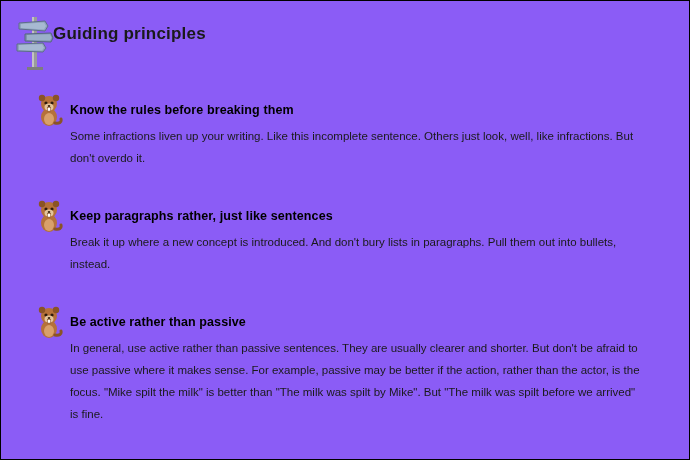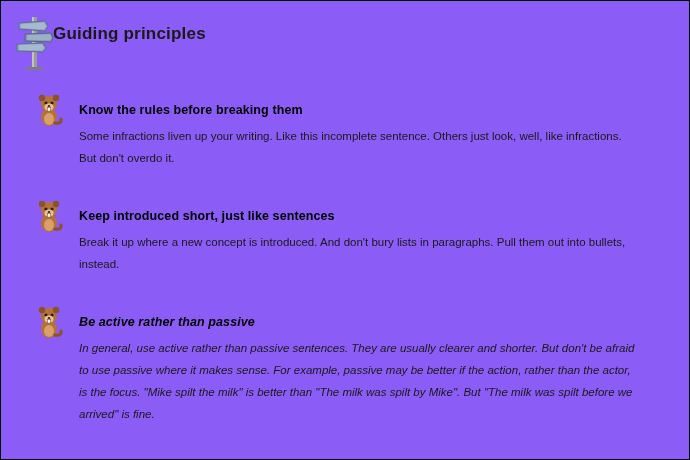--- a/index.html
+++ b/index.html
@@ -41,21 +41,21 @@
   }
   .content {
     position: absolute;
     left: 0;
     top: 78px;
     right: 0;
   }
   .principle {
     position: relative;
     margin-bottom: 22px;
-    padding-left: 40px;
+    padding-left: 31px;
   }
   .beaver-icon {
     position: absolute;
     left: 34px;
     top: 0px;
     width: 28px;
     height: 34px;
   }
   .principle-heading {
     position: relative;
@@ -69,21 +69,21 @@
   .principle-body {
     margin-left: 38px;
     margin-top: 8px;
     margin-right: 48px;
     font-size: 11.5px;
     line-height: 22px;
     color: #1a1a1a;
   }
   .p1 { margin-top: 14px; }
   .p2 { margin-top: 30px; }
-  .p3 { margin-top: 30px; font-style: italic; }
+  .p3 { margin-top: 30px; }
 </style>
 </head>
 <body>
 
 <div class="page">
 
   <div class="header">
     <span class="signpost-icon">
       <svg viewBox="0 0 40 58" width="40" height="58" aria-hidden="true">
         <rect x="17" y="4" width="5" height="52" fill="#9b9b9b"></rect>
@@ -137,21 +137,21 @@
           <circle cx="7" cy="5" r="3.2" fill="#8a5326"></circle>
           <circle cx="21" cy="5" r="3.2" fill="#8a5326"></circle>
           <circle cx="11" cy="10" r="1.6" fill="#2b1a0c"></circle>
           <circle cx="17" cy="10" r="1.6" fill="#2b1a0c"></circle>
           <ellipse cx="14" cy="14" rx="4.5" ry="3.5" fill="#e3c49a"></ellipse>
           <rect x="12.3" y="14.5" width="3.4" height="3.6" fill="#ffffff" stroke="#8a5326" stroke-width="0.6"></rect>
           <ellipse cx="14" cy="13" rx="1.3" ry="1" fill="#3a2410"></ellipse>
           <path d="M20 30 Q27 31 26 26" stroke="#8a5326" stroke-width="3" fill="none" stroke-linecap="round"></path>
         </svg>
       </span>
-      <div class="principle-heading">Keep introduced short, just like sentences</div>
+      <div class="principle-heading">Keep paragraphs rather, just like sentences</div>
       <div class="principle-body">Break it up where a new concept is introduced. And don't bury lists in paragraphs. Pull them out into bullets, instead.</div>
     </div>
 
     <div class="principle p3">
       <span class="beaver-icon">
         <svg viewBox="0 0 28 34" width="28" height="34" aria-hidden="true">
           <ellipse cx="14" cy="24" rx="8" ry="9" fill="#b5713a"></ellipse>
           <ellipse cx="14" cy="26" rx="5" ry="6" fill="#d9a06a"></ellipse>
           <circle cx="14" cy="11" r="8" fill="#b5713a"></circle>
           <circle cx="7" cy="5" r="3.2" fill="#8a5326"></circle>

